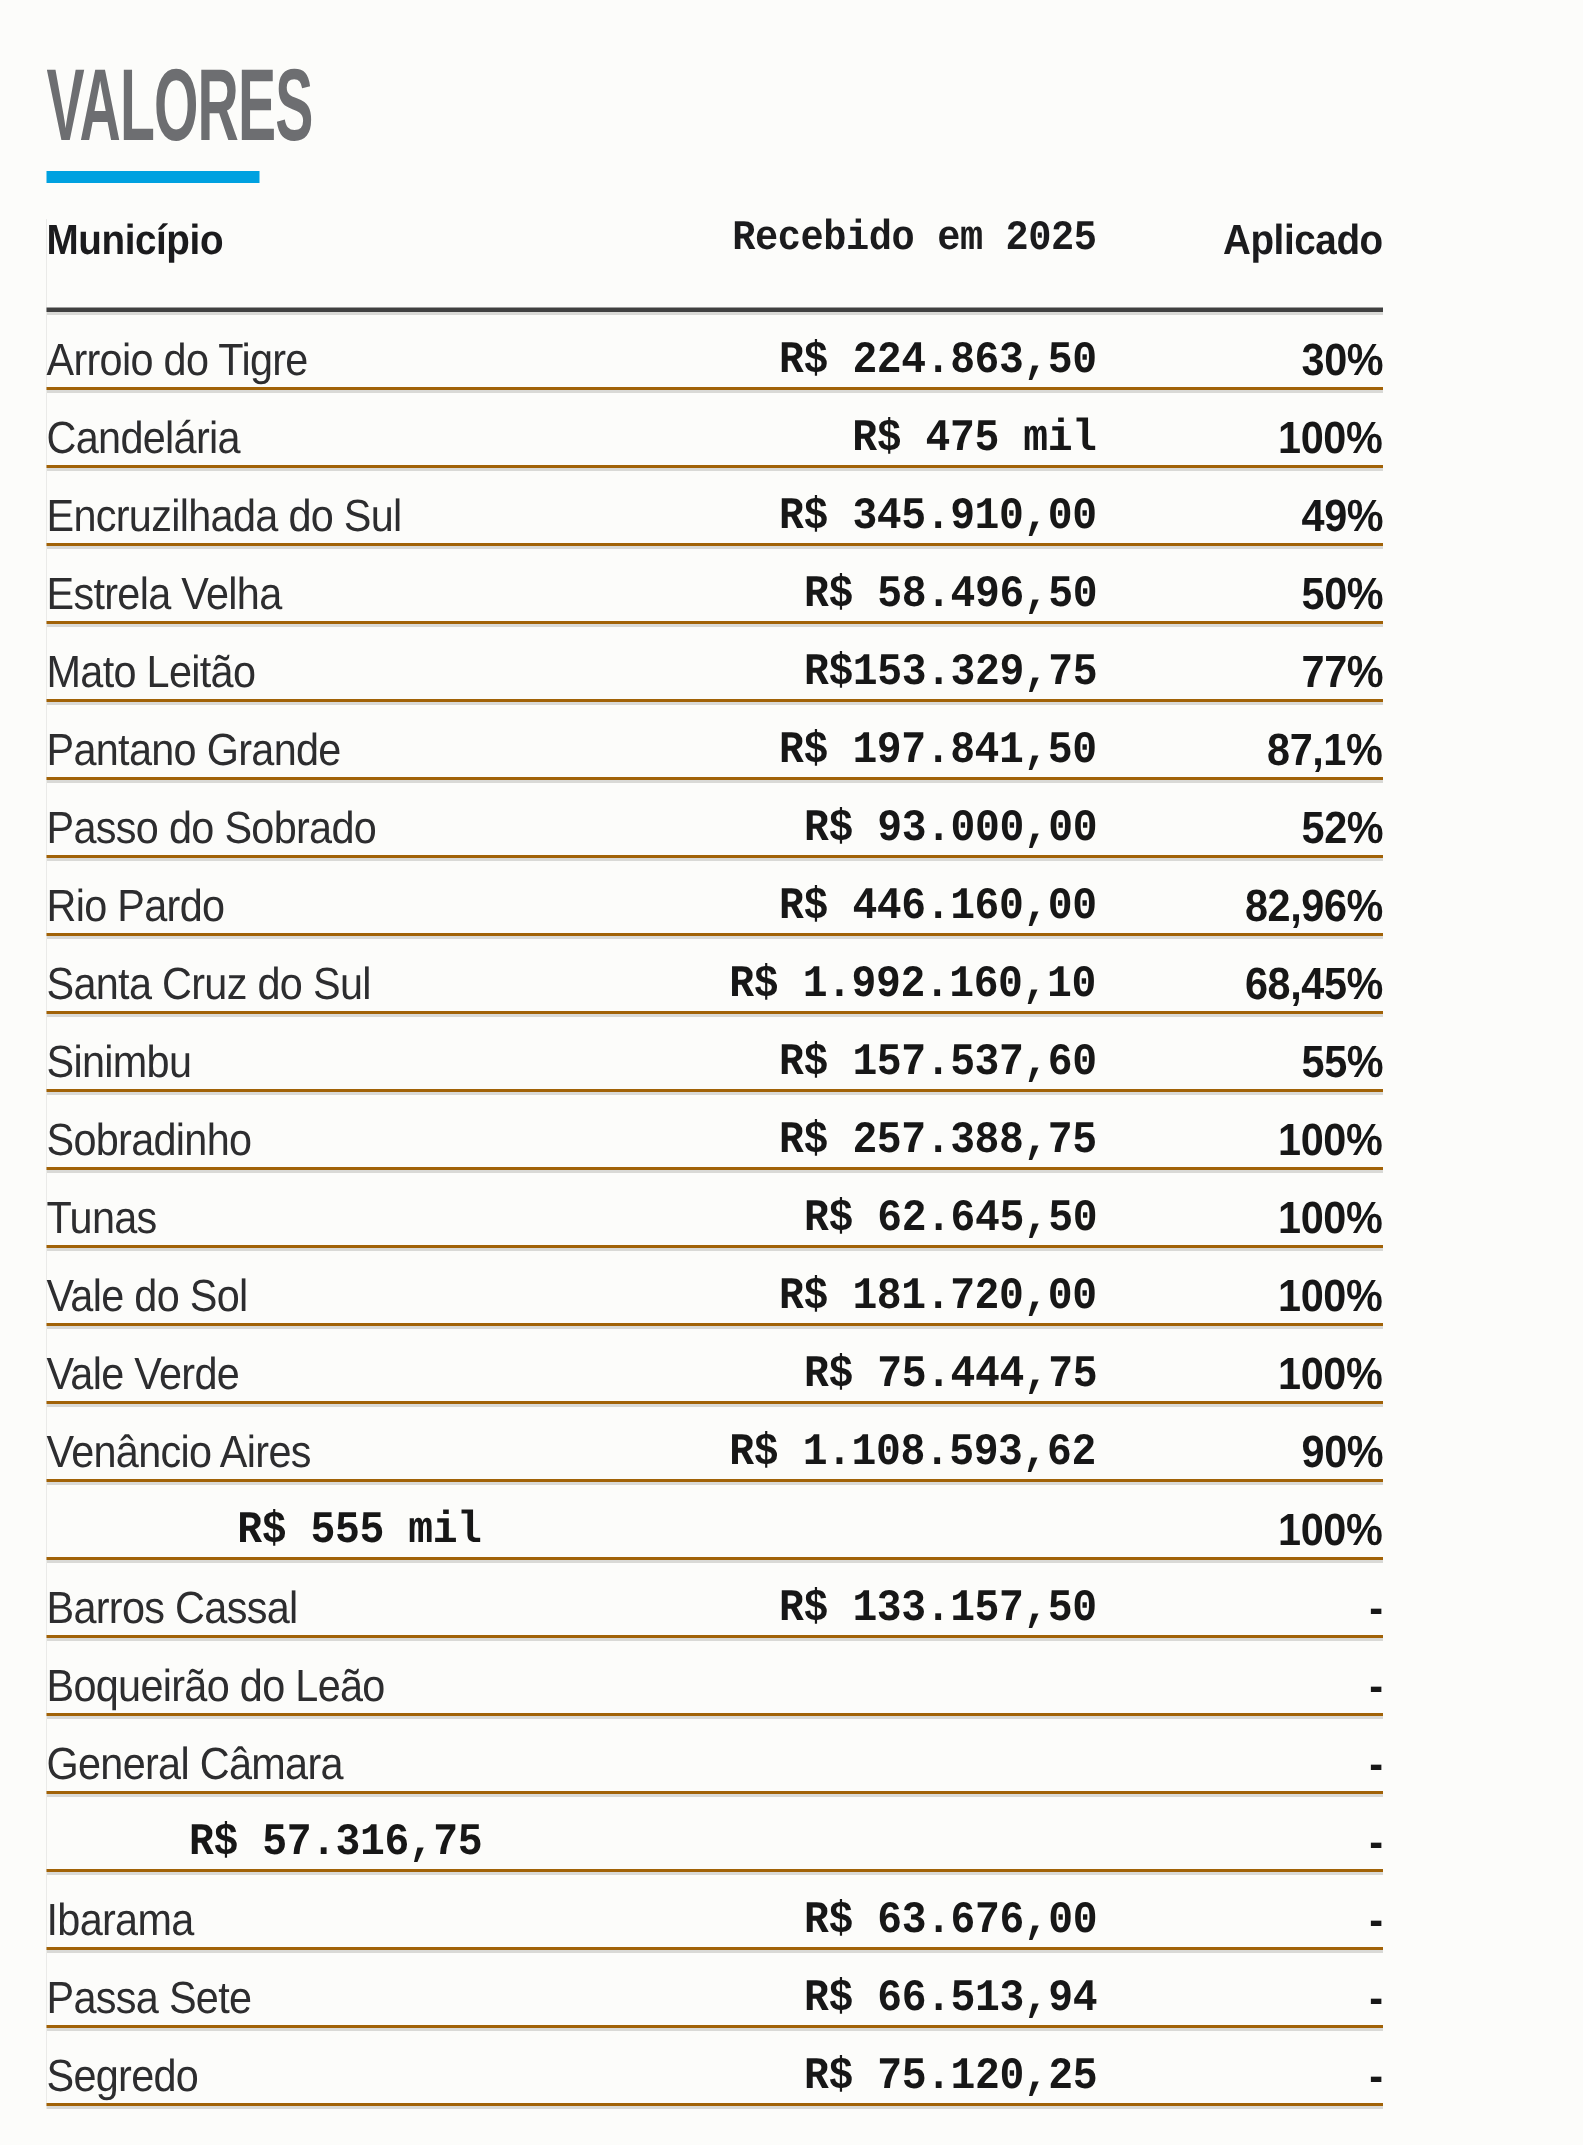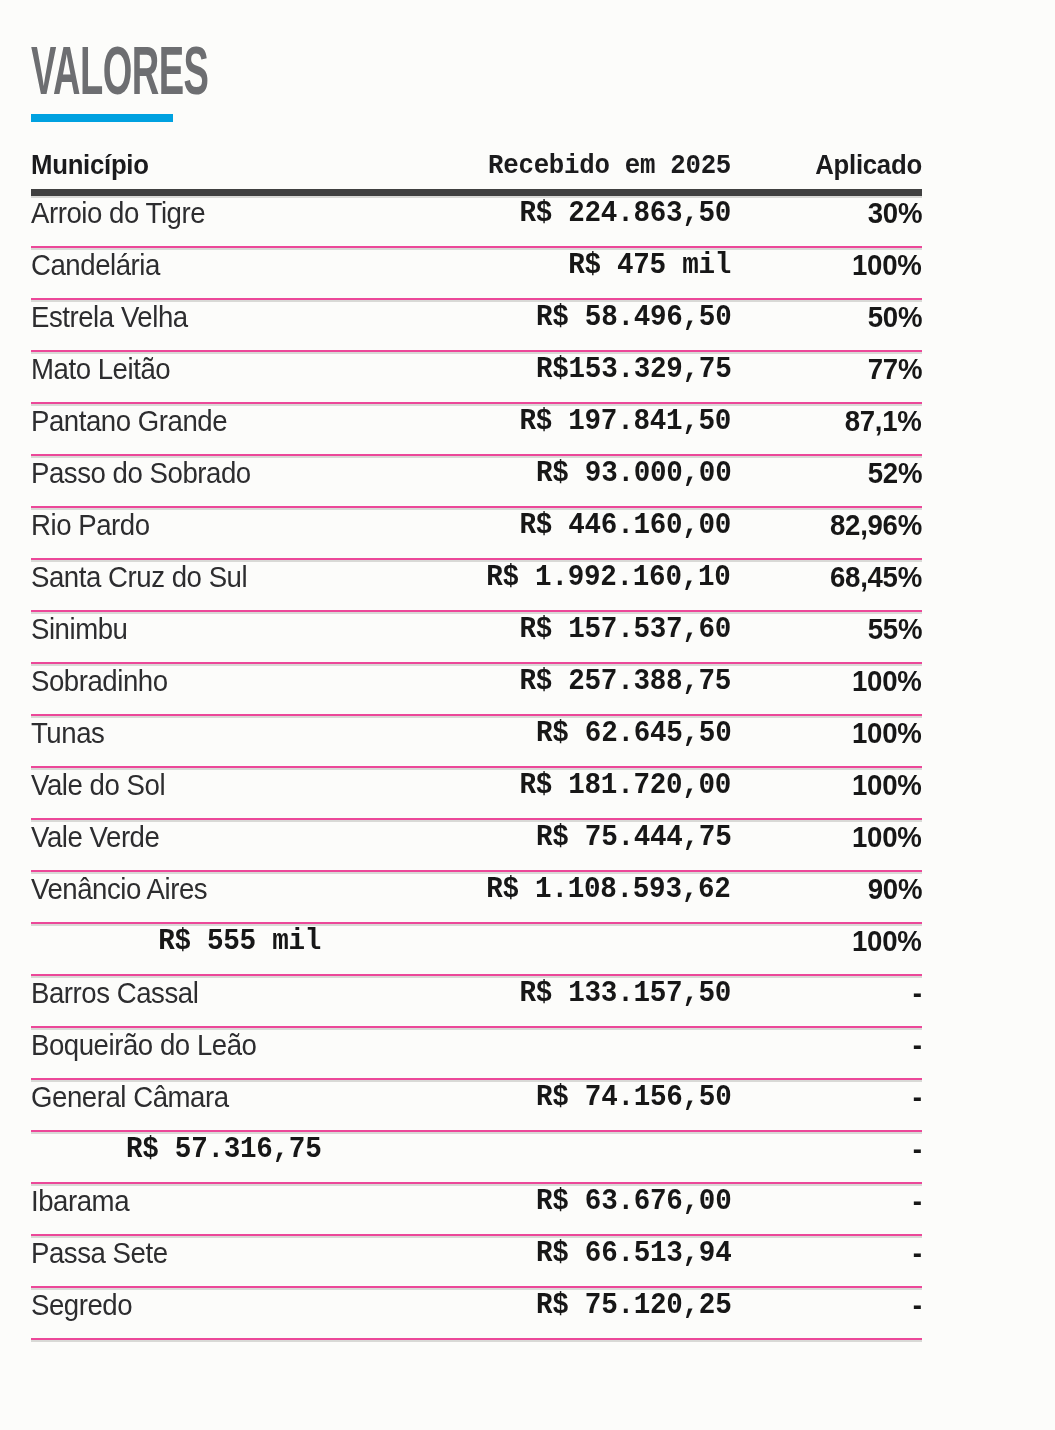--- a/index.html
+++ b/index.html
@@ -33,31 +33,31 @@
   .title-underline {
     width: 142px;
     height: 8px;
     background: #00a1e0;
     margin-top: 10px;
   }
   
   .table { margin-top: 22px; }
   .row {
     display: flex;
-    align-items: flex-start;
+    align-items: flex-end;
     height: 50px;
-    border-bottom: 2px solid #ec4899;
+    border-bottom: 2px solid #a16207;
     box-shadow: 0 2px 0 #d9d9d6;
   }
   .header-row {
     height: 48px;
-    border-bottom: 7px solid #404040;
+    border-bottom: 3px solid #404040;
     box-shadow: 0 2px 0 #d9d9d6;
-    align-items: center;
-    padding-bottom: 3px;
+    align-items: flex-start;
+    padding-bottom: 19px;
     box-sizing: content-box;
     height: 42px;
   }
   .cell { overflow: visible; white-space: nowrap; }
   .c-mun { width: 410px; text-align: left; }
   .c-rec { width: 290px; text-align: right; font-family: Liberation Mono, monospace; }
   .c-apl { flex: 1; text-align: right; text-decoration: underline; }
   .t {
     display: inline-block;
     font-size: 30px;
@@ -104,20 +104,25 @@
       <div class="cell c-rec"><span class="t b">R$ 224.863,50</span></div>
       <div class="cell c-apl"><span class="t b">30%</span></div>
     </div>
 
     <div class="row">
       <div class="cell c-mun"><span class="t">Candelária</span></div>
       <div class="cell c-rec"><span class="t b">R$ 475 mil</span></div>
       <div class="cell c-apl"><span class="t b">100%</span></div>
     </div>
 
+    <div class="row">
+      <div class="cell c-mun"><span class="t">Encruzilhada do Sul</span></div>
+      <div class="cell c-rec"><span class="t b">R$ 345.910,00</span></div>
+      <div class="cell c-apl"><span class="t b">49%</span></div>
+    </div>
 
     <div class="row">
       <div class="cell c-mun"><span class="t">Estrela Velha</span></div>
       <div class="cell c-rec"><span class="t b">R$ 58.496,50</span></div>
       <div class="cell c-apl"><span class="t b">50%</span></div>
     </div>
 
     <div class="row">
       <div class="cell c-mun"><span class="t">Mato Leitão</span></div>
       <div class="cell c-rec"><span class="t b">R$153.329,75</span></div>
@@ -195,21 +200,20 @@
       <div class="cell c-apl"><span class="t b">-</span></div>
     </div>
 
     <div class="row">
       <div class="cell c-mun"><span class="t">Boqueirão do Leão</span></div>
       <div class="cell c-apl"><span class="t b">-</span></div>
     </div>
 
     <div class="row">
       <div class="cell c-mun"><span class="t">General Câmara</span></div>
-      <div class="cell c-rec"><span class="t b">R$ 74.156,50</span></div>
       <div class="cell c-apl"><span class="t b">-</span></div>
     </div>
 
     <div class="row">
       <div class="cell c-rec"><span class="t b">R$ 57.316,75</span></div>
       <div class="cell c-apl"><span class="t b">-</span></div>
     </div>
 
     <div class="row">
       <div class="cell c-mun"><span class="t">Ibarama</span></div>

